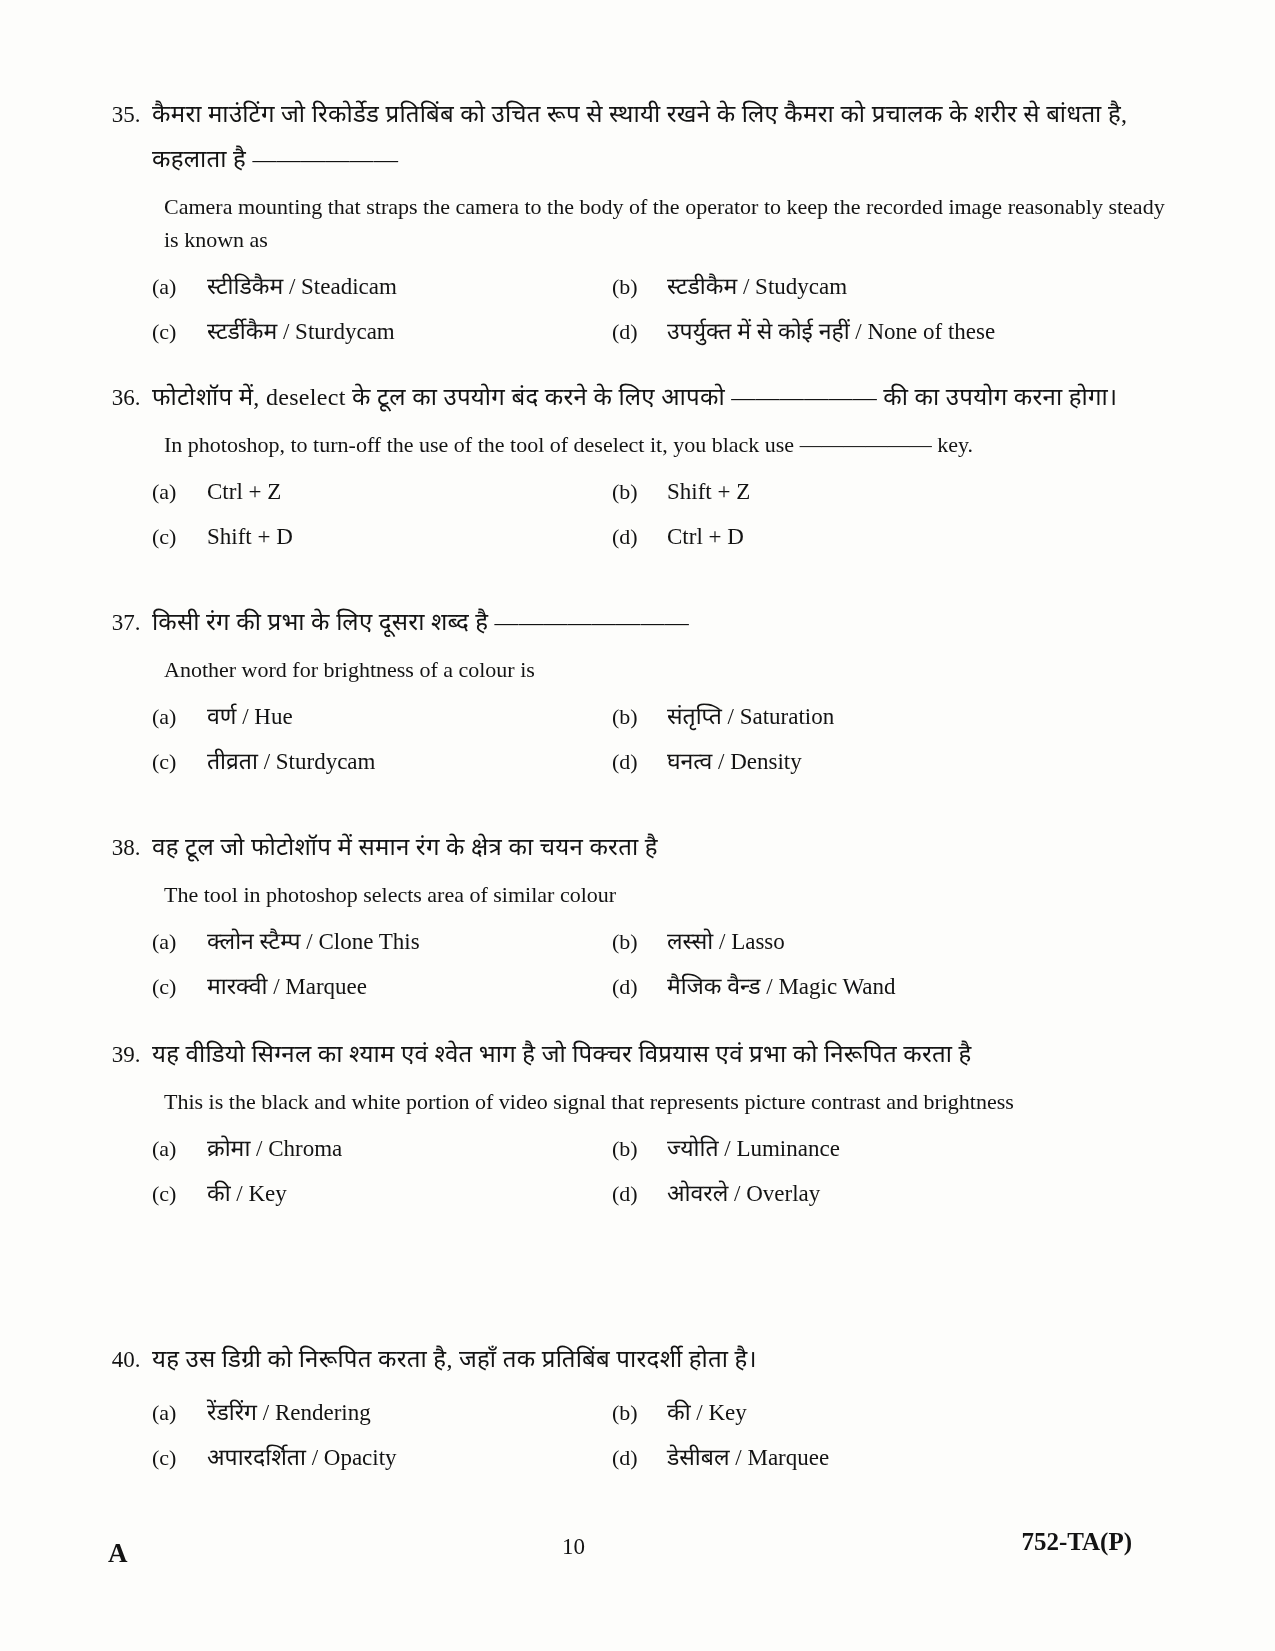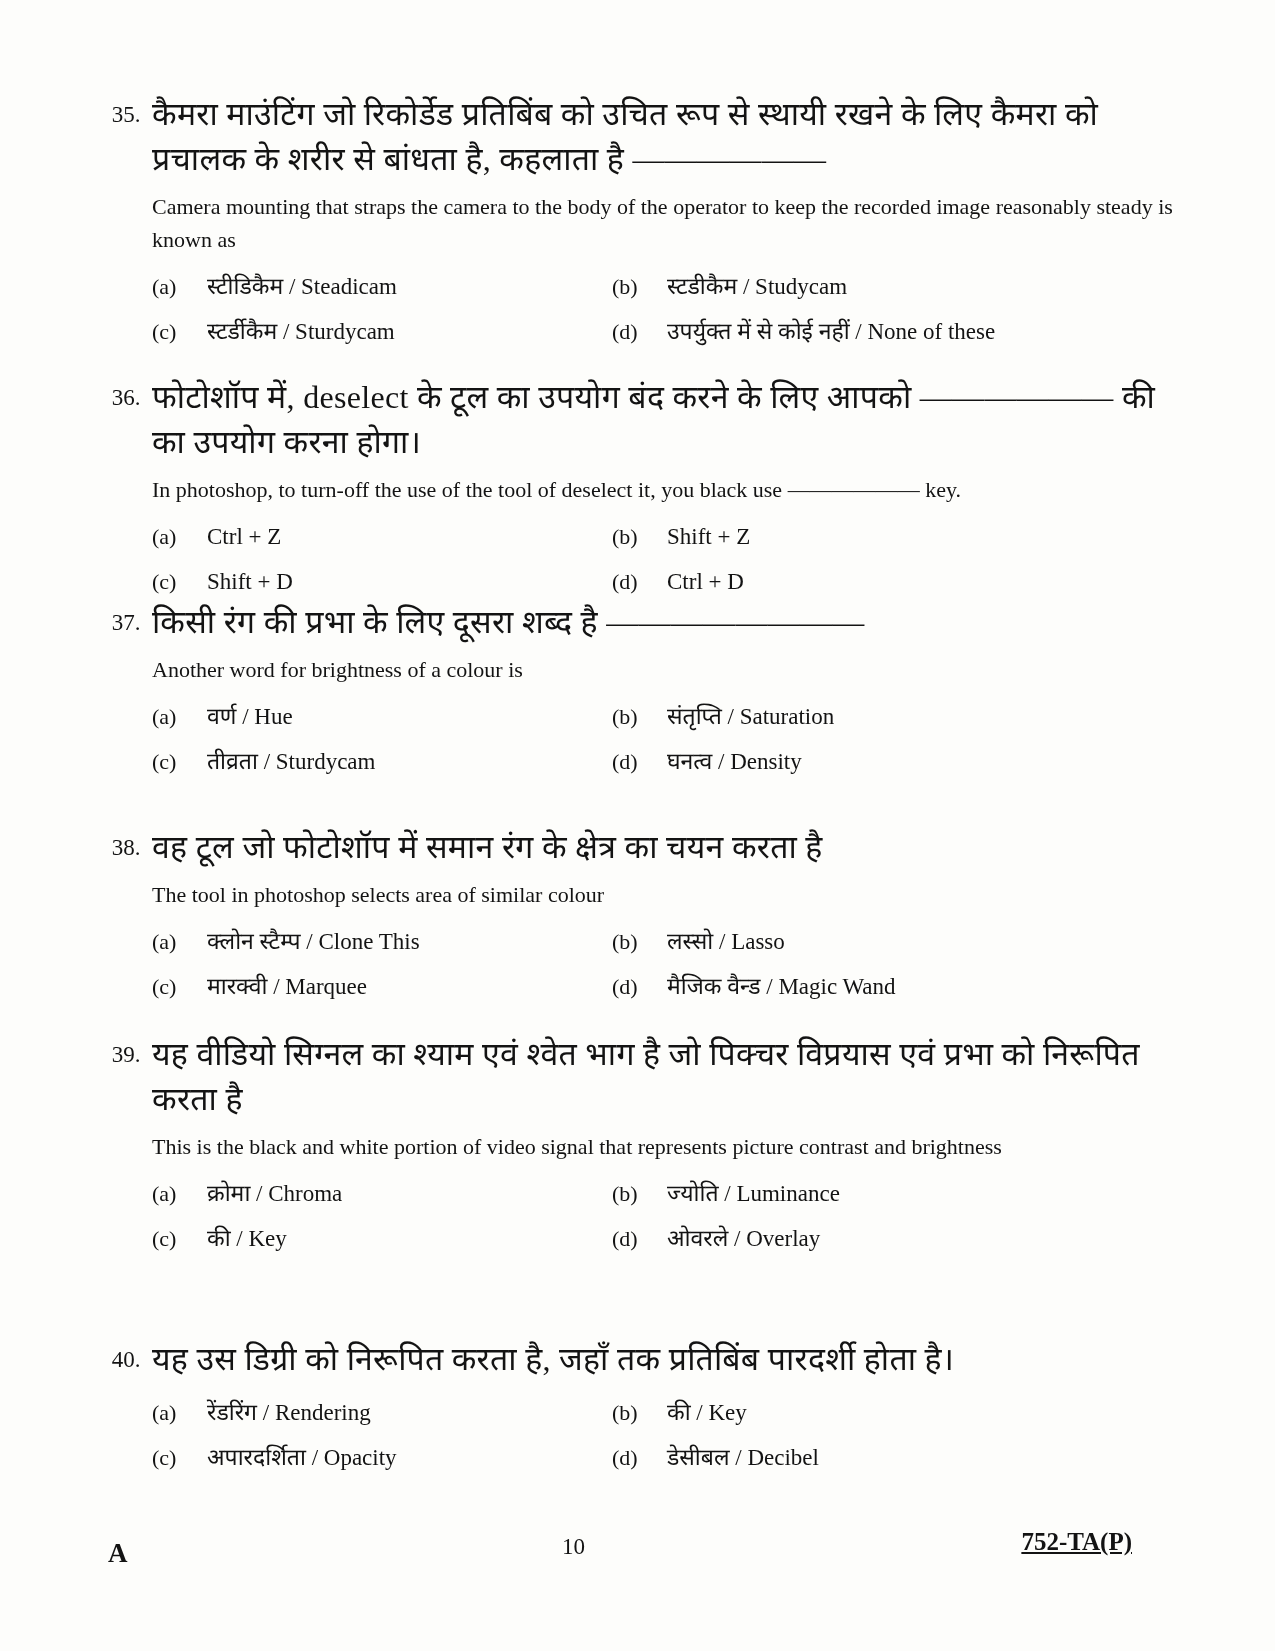--- a/index.html
+++ b/index.html
@@ -31,26 +31,26 @@
     font-size: 23px;
     line-height: 45px;
     text-align: center;
   }
   .q-body {
     flex: 1 1 auto;
     min-width: 0;
   }
   .hindi {
     margin: 0;
-    font-size: 32px;
+    font-size: 24px;
     line-height: 45px;
     letter-spacing: 0.3px;
   }
   .english {
-    margin: 8px 0 0 0;
+    margin: 8px 0 0 12px;
     font-size: 22px;
     line-height: 33px;
   }
   .options {
     margin-top: 15px;
     display: grid;
     grid-template-columns: 460px 1fr;
     row-gap: 13px;
   }
   .option {
@@ -81,21 +81,20 @@
     width: 1147px;
     text-align: center;
     font-size: 23px;
   }
   .footer-code {
     position: absolute;
     right: 143px;
     top: 1528px;
     font-size: 25px;
     font-weight: bold;
-    text-decoration: underline;
   }
 </style>
 </head>
 <body>
 
 <div class="page">
 
   <div class="question" style="top:92px">
     <div class="q-num">35.</div>
     <div class="q-body">
@@ -238,21 +237,21 @@
         <div class="option">
           <span class="opt-label">(b)</span>
           <span class="opt-text">की / Key</span>
         </div>
         <div class="option">
           <span class="opt-label">(c)</span>
           <span class="opt-text">अपारदर्शिता / Opacity</span>
         </div>
         <div class="option">
           <span class="opt-label">(d)</span>
-          <span class="opt-text">डेसीबल / Decibel</span>
+          <span class="opt-text">डेसीबल / Marquee</span>
         </div>
       </div>
     </div>
   </div>
 
   <div class="footer-page">10</div>
   <div class="footer-set">A</div>
   <div class="footer-code">752-TA(P)</div>
 
 </div>

